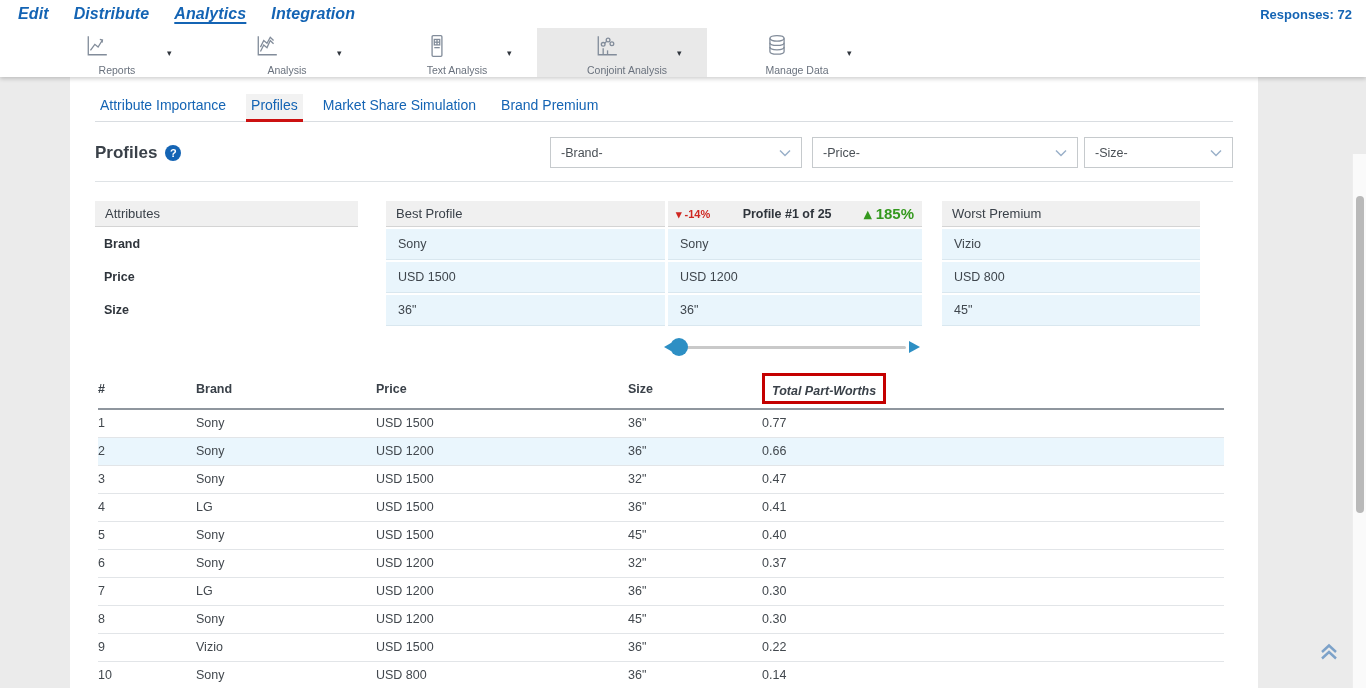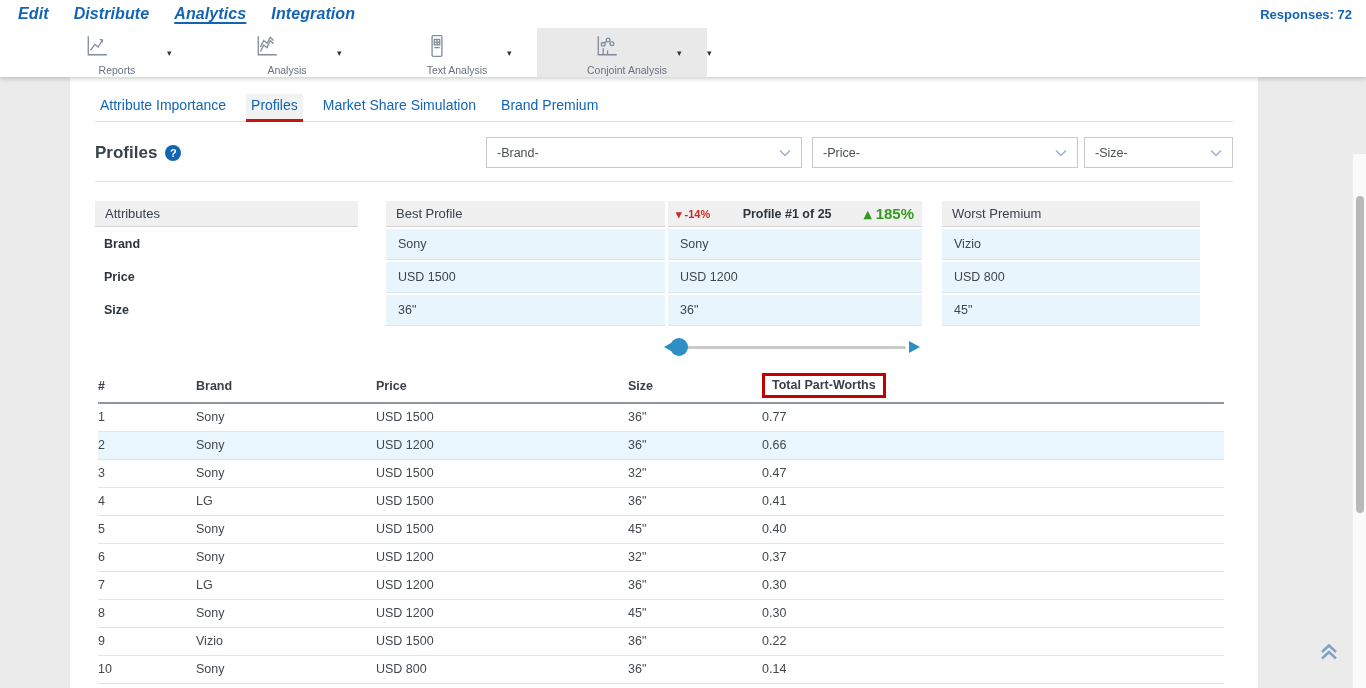--- a/index.html
+++ b/index.html
@@ -30,21 +30,21 @@
   .tab { font-size:14px; color:#1464b4; padding:3px 5px 6px 5px; cursor:pointer; border-bottom:3px solid transparent; margin-bottom:-1px; white-space:nowrap; }
   .tab.active { background:#f2f2f2; border-bottom-color:#cc1111; }
 
   
   .title-row { display:flex; align-items:center; margin-top:15px; padding-bottom:13px; border-bottom:1px solid #dfe3e6; }
   .page-title { font-size:17px; font-weight:700; color:#3a4149; }
   .help-icon { width:16px; height:16px; border-radius:50%; background:#1464b4; color:#fff; font-size:11px; font-weight:700; text-align:center; line-height:16px; margin-left:8px; cursor:pointer; }
   .selects { margin-left:auto; display:flex; align-items:center; }
   .select { height:31px; border:1px solid #c6cacd; background:#fff; display:flex; align-items:center; padding:0 10px; font-size:12.5px; color:#4a5056; cursor:pointer; }
   .select svg { margin-left:auto; stroke:#9ab0c9; fill:none; stroke-width:1.5; }
-  .select.brand { width:316px; }
+  .select.brand { width:252px; }
   .select.price { width:266px; margin-left:10px; }
   .select.size  { width:149px; margin-left:6px; }
 
   
   .compare { display:flex; margin-top:19px; }
   .col-attrs { width:263px; }
   .col-best  { width:279px; margin-left:28px; }
   .col-curr  { width:254px; margin-left:3px; }
   .col-worst { width:258px; margin-left:20px; }
   .col-head { height:26px; background:#f0f0f0; font-size:13px; color:#3a4149; line-height:26px; padding:0 10px; border-bottom:1px solid #d4d4d4; }
@@ -60,21 +60,21 @@
   .slider .track { position:absolute; left:7px; right:16px; top:8px; height:3px; background:#c9c9c9; border-radius:2px; }
   .slider .handle { position:absolute; left:2px; top:0; width:18px; height:18px; border-radius:50%; background:#2d8fc4; cursor:pointer; }
   .slider .handle:before { content:""; position:absolute; left:-6px; top:5px; border-right:7px solid #2d8fc4; border-top:4px solid transparent; border-bottom:4px solid transparent; }
   .slider .end-arrow { position:absolute; right:2px; top:3px; width:0; height:0; border-left:11px solid #2d8fc4; border-top:6px solid transparent; border-bottom:6px solid transparent; cursor:pointer; }
 
   
   .results { margin:13px 0 0 3px; width:1126px; border-collapse:collapse; table-layout:fixed; }
   .results th { text-align:left; font-size:12.5px; font-weight:700; color:#3a4149; border-bottom:2px solid #8f969e; padding:6px 0 8px 0; height:30px; vertical-align:middle; }
   .results td { font-size:12.5px; color:#42484e; border-bottom:1px solid #e2e5e8; padding:6px 0; height:28px; }
   .results tr.selected td { background:#eaf6fd; }
-  .annotation-box { display:inline-block; border:3px solid #c40000; padding:2px 7px 3px 7px; margin:-4px 0; }
+  .annotation-box { display:inline-block; border:3px solid #c40000; padding:8px 7px 3px 7px; margin:-4px 0;font-style:italic; }
 
   
   .scroll-top { position:absolute; right:26px; bottom:22px; cursor:pointer; }
   .scroll-top svg { stroke:#7da2c9; fill:none; stroke-width:2.4; }
   .scrollbar { position:absolute; top:77px; right:0; width:14px; bottom:0; background:#fafafa; border-left:1px solid #ededed; }
   .scrollbar .thumb { position:absolute; top:42px; left:3px; width:8px; height:317px; background:#b9b9b9; border-radius:5px; cursor:pointer; }
 </style>
 </head>
 <body>
 
@@ -144,20 +144,31 @@
             <circle cx="15.5" cy="9" r="1.7"></circle>
             <line x1="8.8" y1="8.4" x2="10.8" y2="6.5" stroke-dasharray="2 1.4"></line>
           </svg>
       </span>
       <span class="tool-label">Conjoint Analysis</span>
     </div>
     <span class="tool-caret">▾</span>
   </div>
 
   <div class="tool-item">
+    <div class="tool-main">
+      <span>
+        <svg viewBox="0 0 22 22">
+            <ellipse cx="11" cy="4" rx="6.5" ry="2.5"></ellipse>
+            <path d="M4.5 4v4c0 1.4 2.9 2.5 6.5 2.5s6.5-1.1 6.5-2.5V4"></path>
+            <path d="M4.5 8v4c0 1.4 2.9 2.5 6.5 2.5s6.5-1.1 6.5-2.5V8"></path>
+            <path d="M4.5 12v4c0 1.4 2.9 2.5 6.5 2.5s6.5-1.1 6.5-2.5v-4"></path>
+          </svg>
+      </span>
+      <span class="tool-label">Manage Data</span>
+    </div>
     <span class="tool-caret">▾</span>
   </div>
 
 </div>
 
 <div class="page">
   <div class="content">
 
     <div class="tabs">
       <span class="tab">Attribute Importance</span>

